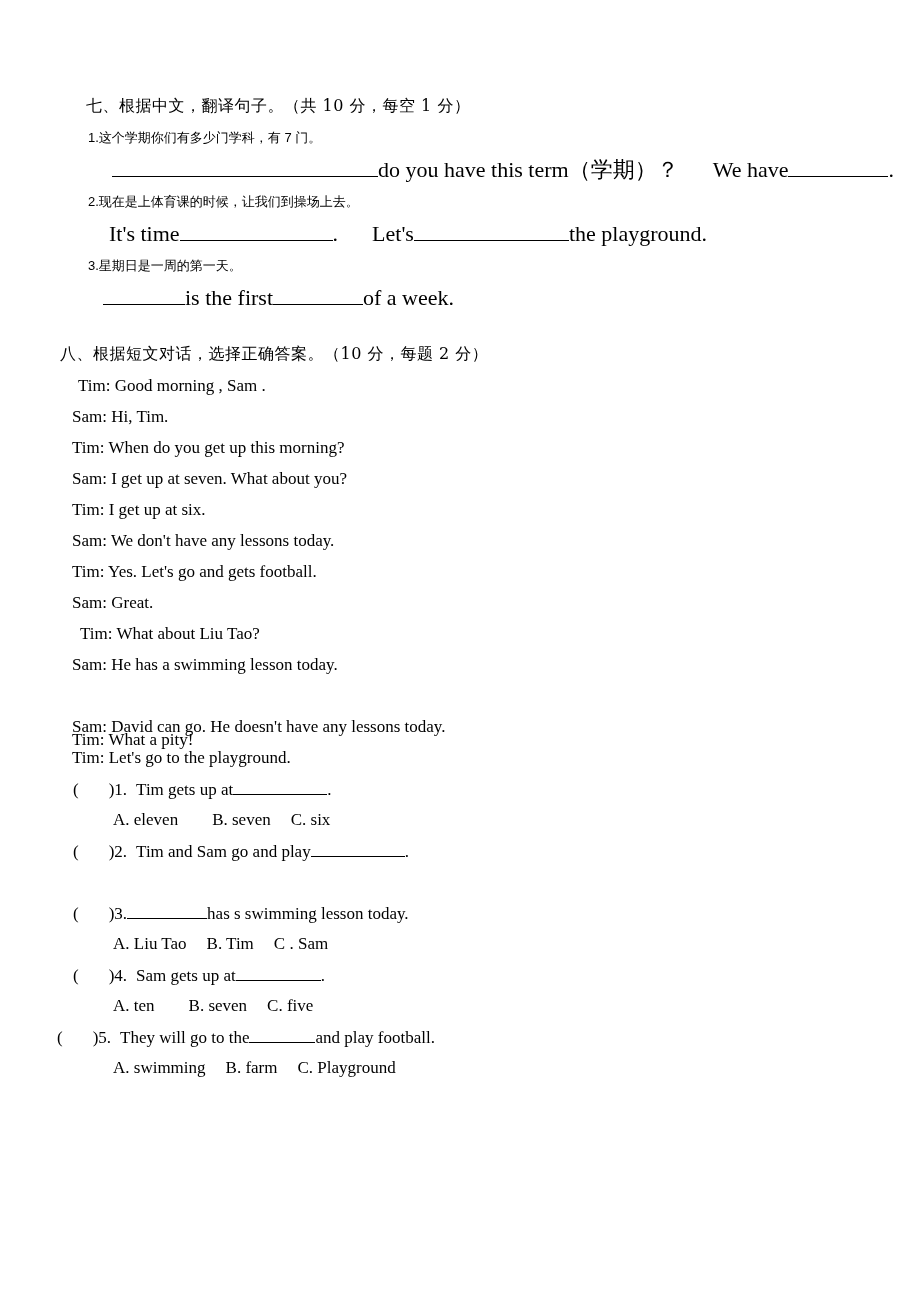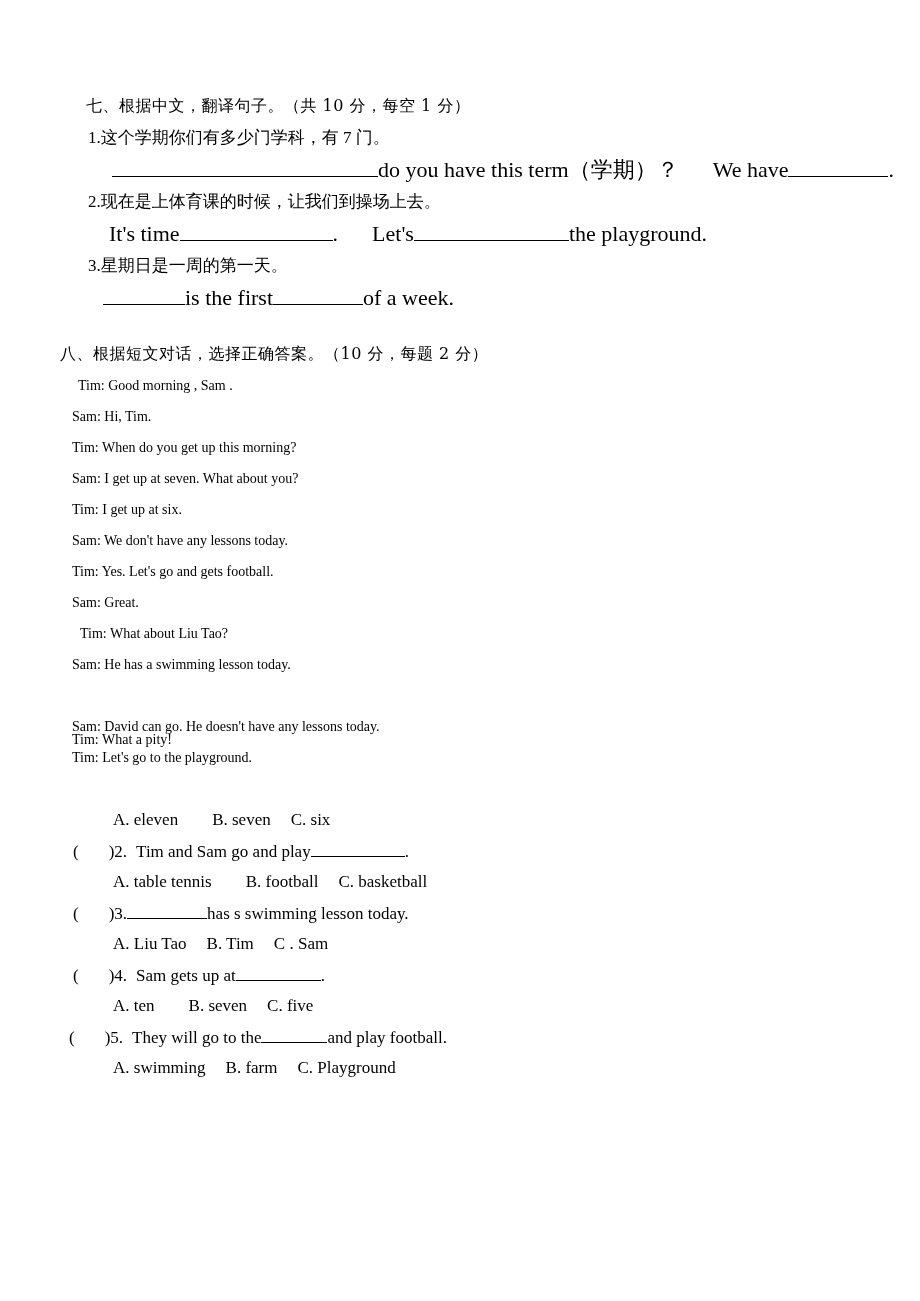--- a/index.html
+++ b/index.html
@@ -37,28 +37,28 @@
     letter-spacing: 0.5px;
   }
   .line {
     position: absolute;
     font-size: 22px;
     line-height: 20px;
     white-space: nowrap;
   }
   .cnline {
     position: absolute;
-    font-family: Liberation Serif, serif;
-    font-size: 17px;
+    font-family: Liberation Sans, sans-serif;
+    font-size: 13px;
     line-height: 20px;
     white-space: nowrap;
   }
   .dlg {
     position: absolute;
-    font-size: 14px;
+    font-size: 17px;
     line-height: 20px;
     white-space: nowrap;
   }
   .qline {
     position: absolute;
     font-size: 17px;
     line-height: 20px;
     white-space: nowrap;
   }
   .optline {
@@ -119,45 +119,45 @@
   <div class="dlg" style="left:72px; top:500px;">Tim: I get up at six.</div>
   <div class="dlg" style="left:72px; top:531px;">Sam: We don't have any lessons today.</div>
   <div class="dlg" style="left:72px; top:562px;">Tim: Yes. Let's go and gets football.</div>
   <div class="dlg" style="left:72px; top:593px;">Sam: Great.</div>
   <div class="dlg" style="left:72px; top:624px;margin-left:8px;">Tim: What about Liu Tao?</div>
   <div class="dlg" style="left:72px; top:655px;">Sam: He has a swimming lesson today.</div>
   <div class="dlg" style="left:72px; top:686px;margin-top:44px;">Tim: What a pity!</div>
   <div class="dlg" style="left:72px; top:717px;">Sam: David can go. He doesn't have any lessons today.</div>
   <div class="dlg" style="left:72px; top:748px;">Tim: Let's go to the playground.</div>
 
+  <div class="qline" style="left:73px; top:779px;">
+    <span>(</span><span class="paren-box"></span><span>)</span><span>1.</span><span class="sp-sm"></span><span>Tim gets up at</span><span class="blank" style="width:94px;"></span><span>.</span>
+  </div>
   <div class="optline" style="left:113px; top:810px;">
     <span>A. eleven</span><span class="sp-lg"></span><span>B. seven</span><span class="sp-md"></span><span>C. six</span>
   </div>
 
   <div class="qline" style="left:73px; top:841px;">
     <span>(</span><span class="paren-box"></span><span>)</span><span>2.</span><span class="sp-sm"></span><span>Tim and Sam go and play</span><span class="blank" style="width:94px;"></span><span>.</span>
-  </div>
-  <div class="optline" style="left:113px; top:872px;">
-    <span>A. table tennis</span><span class="sp-lg"></span><span>B. football</span><span class="sp-md"></span><span>C. basketball</span>
   </div>
 
   <div class="qline" style="left:73px; top:903px;">
     <span>(</span><span class="paren-box"></span><span>)</span><span>3.</span><span class="blank" style="width:80px;"></span><span>has s swimming lesson today.</span>
   </div>
   <div class="optline" style="left:113px; top:934px;">
     <span>A. Liu Tao</span><span class="sp-md"></span><span>B. Tim</span><span class="sp-md"></span><span>C . Sam</span>
   </div>
 
   <div class="qline" style="left:73px; top:965px;">
     <span>(</span><span class="paren-box"></span><span>)</span><span>4.</span><span class="sp-sm"></span><span>Sam gets up at</span><span class="blank" style="width:85px;"></span><span>.</span>
   </div>
   <div class="optline" style="left:113px; top:996px;">
     <span>A. ten</span><span class="sp-lg"></span><span>B. seven</span><span class="sp-md"></span><span>C. five</span>
   </div>
 
-  <div class="qline" style="left:69px; top:1027px;">
+  <div class="qline" style="left:57px; top:1027px;">
     <span>(</span><span class="paren-box"></span><span>)</span><span>5.</span><span class="sp-sm"></span><span>They will go to the</span><span class="blank" style="width:66px;"></span><span>and play football.</span>
   </div>
   <div class="optline" style="left:113px; top:1058px;">
     <span>A. swimming</span><span class="sp-md"></span><span>B. farm</span><span class="sp-md"></span><span>C. Playground</span>
   </div>
 
 </div>
 
 </body></html>

